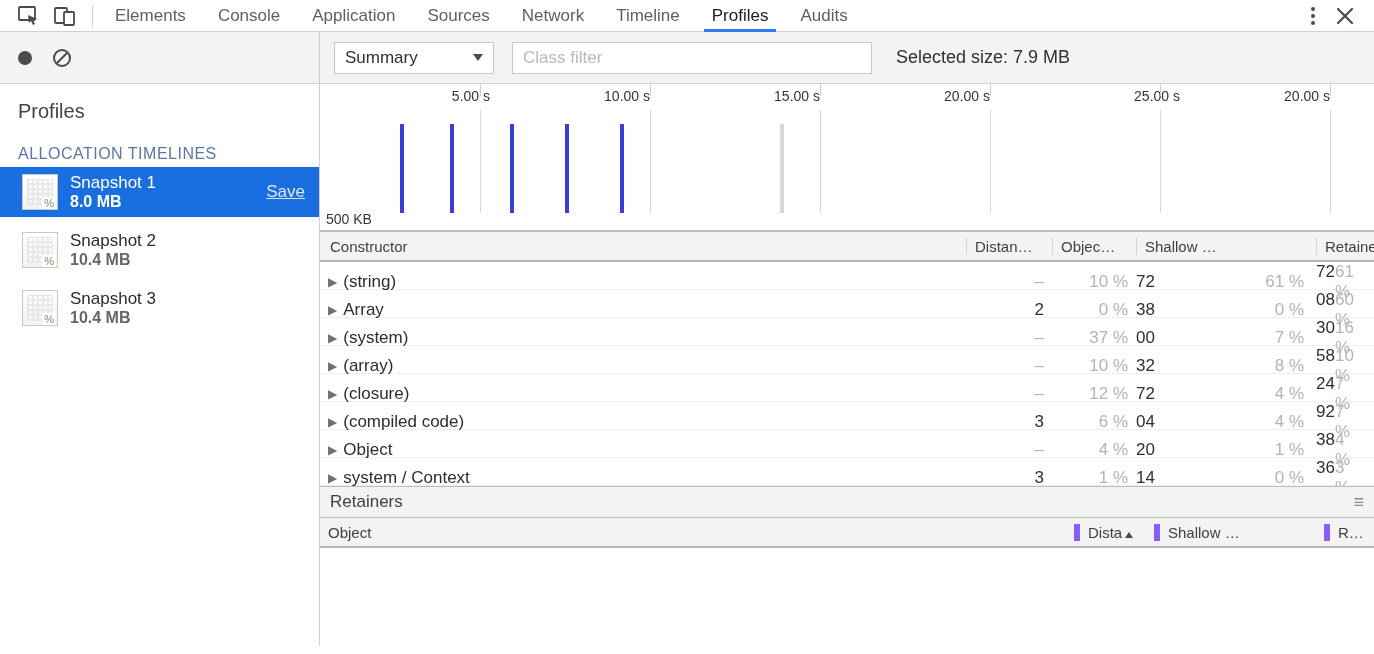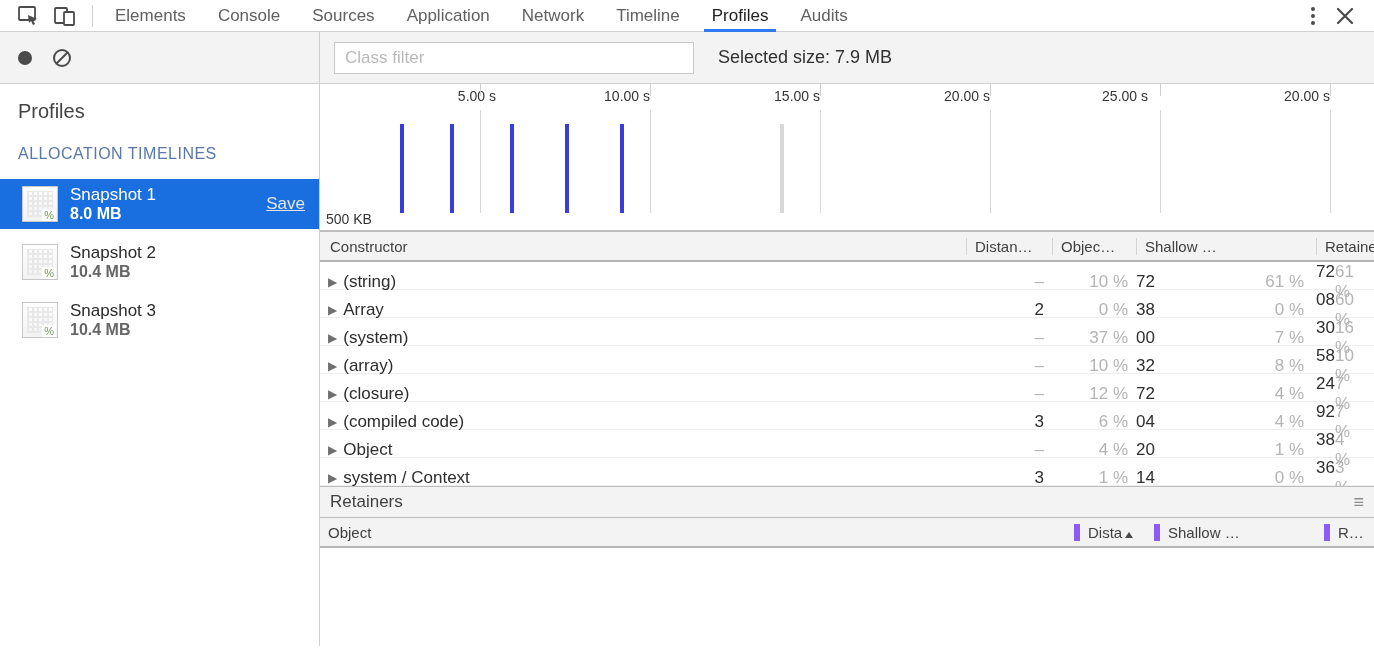--- a/index.html
+++ b/index.html
@@ -20,21 +20,21 @@
 
   
   .main-grid { display: grid; grid-template-columns: 320px 1fr; height: calc(100% - 40px); }
   .left-pane { border-right: 1px solid #cfcfcf; display: flex; flex-direction: column; }
   .right-pane { display: flex; flex-direction: column; overflow: hidden; }
 
   
   .left-toolbar { height: 52px; display: flex; align-items: center; gap: 18px; padding: 0 16px; border-bottom: 1px solid #cfcfcf; background: #f3f3f3; }
   .left-content { padding: 16px 14px; flex: 1; overflow: auto; }
   .profiles-heading { font-size: 20px; color: #444; margin-bottom: 22px; padding-left: 4px; }
-  .section-heading { font-size: 16px; color: #5a77a8; letter-spacing: .5px; margin-bottom: 16px; padding-left: 4px; }
+  .section-heading { font-size: 16px; color: #5a77a8; letter-spacing: .5px; margin-bottom: 4px; padding-left: 4px; }
   .snapshot { display: flex; align-items: center; gap: 12px; padding: 6px 8px; border-radius: 0; cursor: pointer; margin-bottom: 8px; }
   .snapshot .thumb { width: 36px; height: 36px; background: linear-gradient(180deg,#fff,#f2f2f2); border:1px solid #c7c7c7; position: relative; }
   .snapshot .thumb::before { content:""; position:absolute; inset:4px; background: repeating-linear-gradient(0deg,#e8e8e8 0 2px,transparent 2px 5px),repeating-linear-gradient(90deg,#e8e8e8 0 2px,transparent 2px 5px); }
   .snapshot .thumb .pct { position:absolute; right:1px; bottom:0; font-size:11px; background:#fff; color:#789a5a; padding:0 2px; }
   .snapshot .labels { display: flex; flex-direction: column; }
   .snapshot .title { font-size: 17px; color:#2b2b2b; }
   .snapshot .size { font-size: 16px; color:#666;font-weight:bold; }
   .snapshot.selected { background: #1a6fe0; color:#fff; margin-left:-14px; margin-right:-14px; padding-left:22px; padding-right:14px; }
   .snapshot.selected .title, .snapshot.selected .size { color:#fff; }
   .snapshot.selected .save { margin-left:auto; color:#e5e5e5; text-decoration: underline; font-size:17px; }
@@ -99,22 +99,22 @@
       <svg width="22" height="20" viewBox="0 0 22 20">
           <rect x="1" y="2" width="12" height="15" rx="1" fill="none" stroke="#4b4b4b" stroke-width="1.8"></rect>
           <rect x="10" y="6" width="10" height="13" rx="1" fill="#fff" stroke="#4b4b4b" stroke-width="1.8"></rect>
         </svg>
     </span>
   </div>
   <div class="vsep"></div>
   <div class="tabs">
       <div class="tab">Elements</div>
       <div class="tab">Console</div>
+      <div class="tab">Application</div>
       <div class="tab">Sources</div>
-      <div class="tab">Application</div>
       <div class="tab">Network</div>
       <div class="tab">Timeline</div>
       <div class="tab active">Profiles</div>
       <div class="tab">Audits</div>
     </div>
   <div class="top-right">
     <span class="icon kebab">
       <svg width="6" height="20" viewBox="0 0 6 20">
           <circle cx="3" cy="3" r="2" fill="#4b4b4b"></circle>
           <circle cx="3" cy="10" r="2" fill="#4b4b4b"></circle>
@@ -176,35 +176,39 @@
               <span class="title">Snapshot 3</span>
               <span class="size">10.4 MB</span>
             </div>
           </div>
         </div>
     </div>
   </div>
 
   <div class="right-pane">
     <div class="right-toolbar">
+      <div class="select-view">
+        <span>Summary</span>
+        <span class="caret caret-down"></span>
+      </div>
       <input class="class-filter" placeholder="Class filter" style="">
       <div class="selected-size">Selected size: 7.9 MB</div>
     </div>
 
     <div class="timeline" id="timeline">
       <div class="ticks" id="tl-ticks">
-          <div class="tick" style="left: 176px;">5.00 s</div>
+          <div class="tick" style="left: 170px;">5.00 s</div>
           <div class="tickline" style="left: 160px;"></div>
           <div class="tick" style="left: 330px;">10.00 s</div>
           <div class="tickline" style="left: 330px;"></div>
           <div class="tick" style="left: 500px;">15.00 s</div>
           <div class="tickline" style="left: 500px;"></div>
           <div class="tick" style="left: 670px;">20.00 s</div>
           <div class="tickline" style="left: 670px;"></div>
-          <div class="tick" style="left: 828px;">25.00 s</div>
+          <div class="tick" style="left: 860px;">25.00 s</div>
           <div class="tickline" style="left: 840px;"></div>
           <div class="tick" style="left: 1010px;">20.00 s</div>
           <div class="tickline" style="left: 1010px;"></div>
         </div>
       <div class="sizelabel">500 KB</div>
       <div class="baseline"></div>
     <div class="major" style="left: 160px;"></div>
         <div class="major" style="left: 330px;"></div>
         <div class="major" style="left: 500px;"></div>
         <div class="major" style="left: 670px;"></div>

